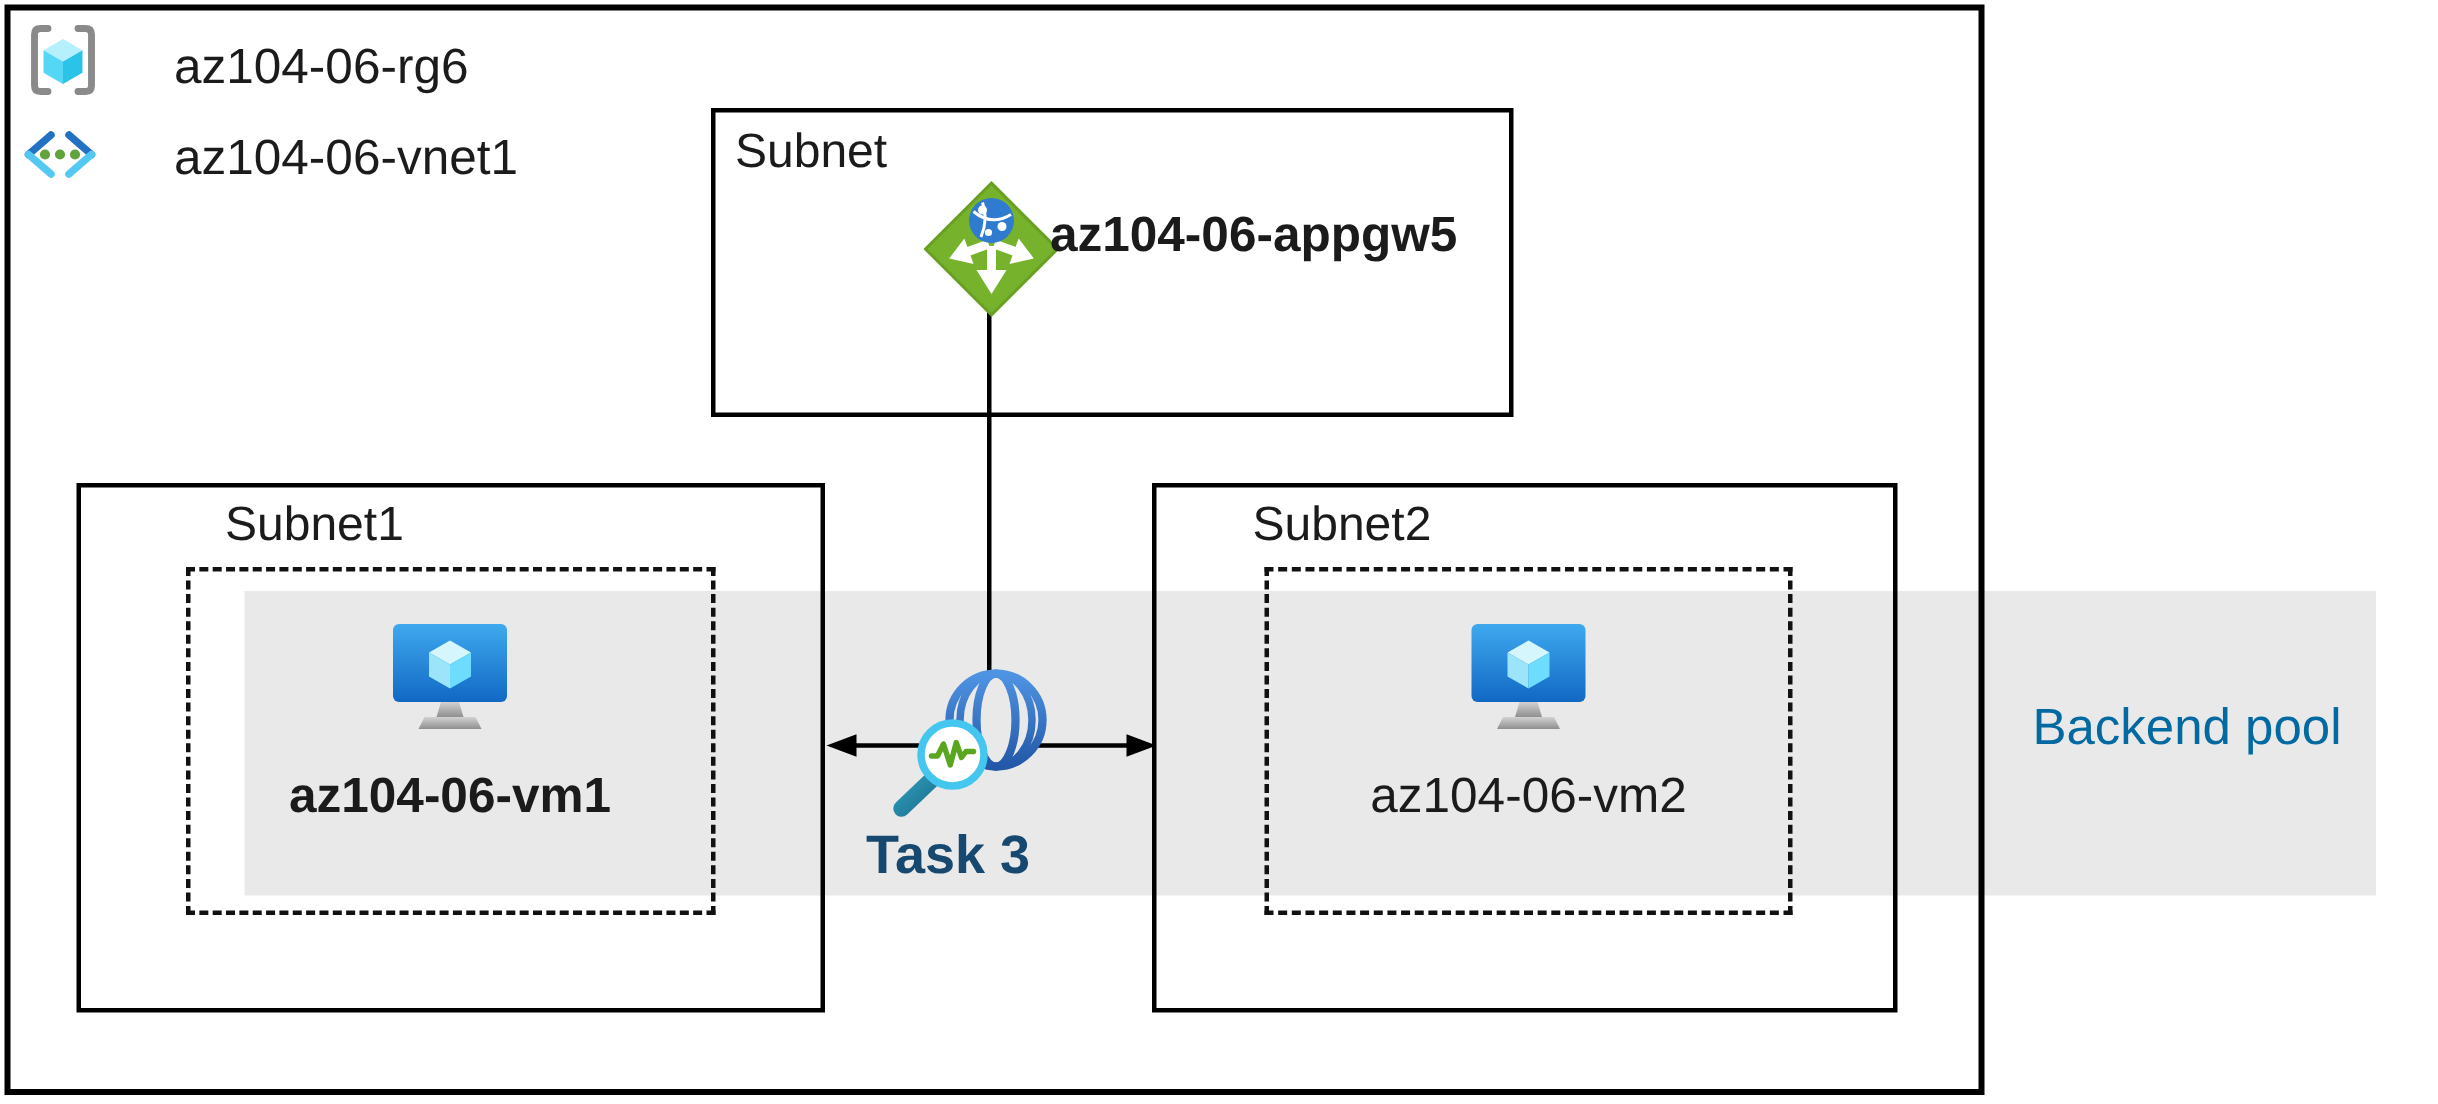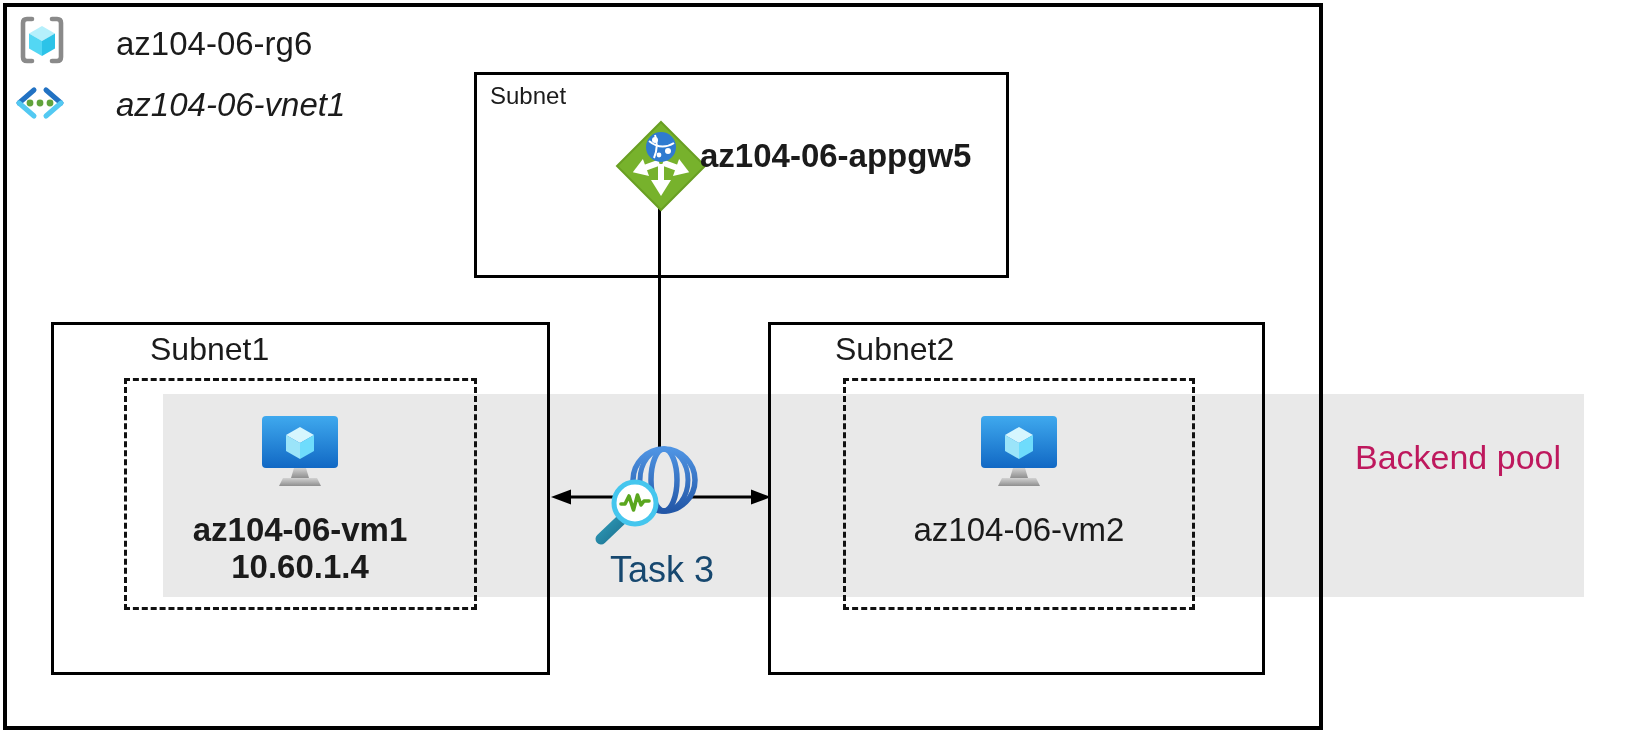--- a/index.html
+++ b/index.html
@@ -9,51 +9,51 @@
   .abs { position: absolute; }
 
   
   .z0 { z-index: 0; } .z1 { z-index: 1; } .z2 { z-index: 2; } .z3 { z-index: 3; }
 
   
   .outer-box { left: 3px; top: 3px; width: 1320px; height: 727px; border: 4px solid #000; background: transparent; }
 
   
   .band { left: 163px; top: 394px; width: 1421px; height: 203px; background: #e9e9e9; }
-  .band-label { left: 1332px; top: 438px; width: 252px; text-align: center; font-size: 34px; color: #be185d; }
+  .band-label { left: 1332px; top: 466px; width: 252px; text-align: center; font-size: 34px; color: #0369a1; }
 
   
   .solid-box { border: 3px solid #000; background: transparent; }
   .gw-subnet-box { left: 474px; top: 72px; width: 535px; height: 206px; }
   .subnet1-box { left: 51px; top: 322px; width: 499px; height: 353px; }
   .subnet2-box { left: 768px; top: 322px; width: 497px; height: 353px; }
 
-  .gw-subnet-title { left: 490px; top: 82px; font-size: 24px; }
+  .gw-subnet-title { left: 490px; top: 82px; font-size: 32px; }
   .subnet-title { top: 331px; width: 300px; font-size: 32px; }
   .subnet1-title { left: 150px; }
   .subnet2-title { left: 835px; }
 
   
   .dashed-box { border: 3px dashed #111; background: transparent; }
   .dashed1 { left: 124px; top: 378px; width: 353px; height: 232px; }
   .dashed2 { left: 843px; top: 378px; width: 352px; height: 232px; }
 
   
   .v-connector { left: 658px; top: 206px; width: 3px; height: 254px; background: #000; }
 
   
   .gw-labels { left: 700px; top: 137px; font-size: 33px; line-height: 37px; font-weight: bold; }
   .vm-labels { top: 511px; width: 300px; text-align: center; font-size: 33px; line-height: 37px; }
   .vm1-labels { left: 150px; font-weight: bold; }
   .vm2-labels { left: 869px; }
-  .task-label { left: 577px; top: 549px; width: 170px; text-align: center; font-size: 36px; font-weight: normal; color: #17486f; }
+  .task-label { left: 547px; top: 549px; width: 170px; text-align: center; font-size: 36px; font-weight: bold; color: #17486f; }
 
   .hdr-label { left: 80px; font-size: 33px; margin-left: 36px; }
   .rg-label { top: 25px; }
-  .vnet-label { top: 86px; font-style: italic; }
+  .vnet-label { top: 86px; }
 </style>
 </head>
 <body>
 
 <div class="abs band z0"></div>
 <div class="abs band-label z3">Backend pool</div>
 
 <div class="abs outer-box z1"></div>
 
 <svg class="abs z3" style="left:16px;top:14px" width="52" height="52" viewBox="0 0 52 52">
@@ -125,21 +125,20 @@
   </defs>
   <rect x="4" y="2" width="76" height="52" rx="4" fill="url(#scr1)"></rect>
   <polygon points="42,13 56,21 42,29 28,21" fill="#d6f6fe"></polygon>
   <polygon points="28,21 42,29 42,45 28,37" fill="#9be4f9"></polygon>
   <polygon points="56,21 42,29 42,45 56,37" fill="#6edcfc"></polygon>
   <polygon points="36,54 48,54 51,64 33,64" fill="url(#st1)"></polygon>
   <polygon points="25,64 59,64 63,72 21,72" fill="url(#st1)"></polygon>
 </svg>
 <div class="abs vm-labels vm1-labels z3">
   <div>az104-06-vm1</div>
-  <div>10.60.1.4</div>
 </div>
 
 <div class="abs solid-box subnet2-box z1"></div>
 <div class="abs subnet-title subnet2-title z3">Subnet2</div>
 <div class="abs dashed-box dashed2 z1"></div>
 
 <svg class="abs z3" style="left:977px;top:414px" width="84" height="76" viewBox="0 0 84 76">
   <rect x="4" y="2" width="76" height="52" rx="4" fill="url(#scr1)"></rect>
   <polygon points="42,13 56,21 42,29 28,21" fill="#d6f6fe"></polygon>
   <polygon points="28,21 42,29 42,45 28,37" fill="#9be4f9"></polygon>

